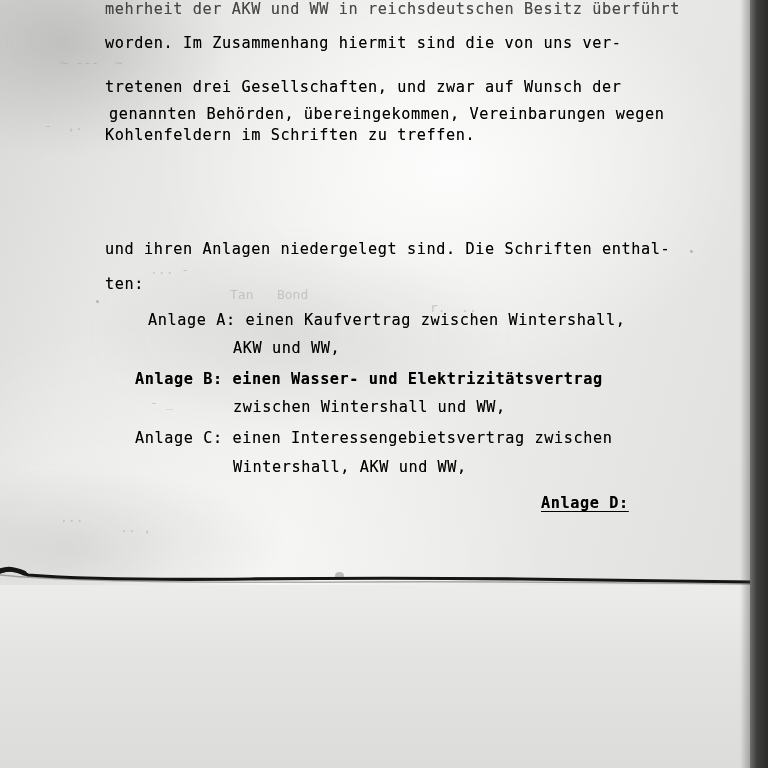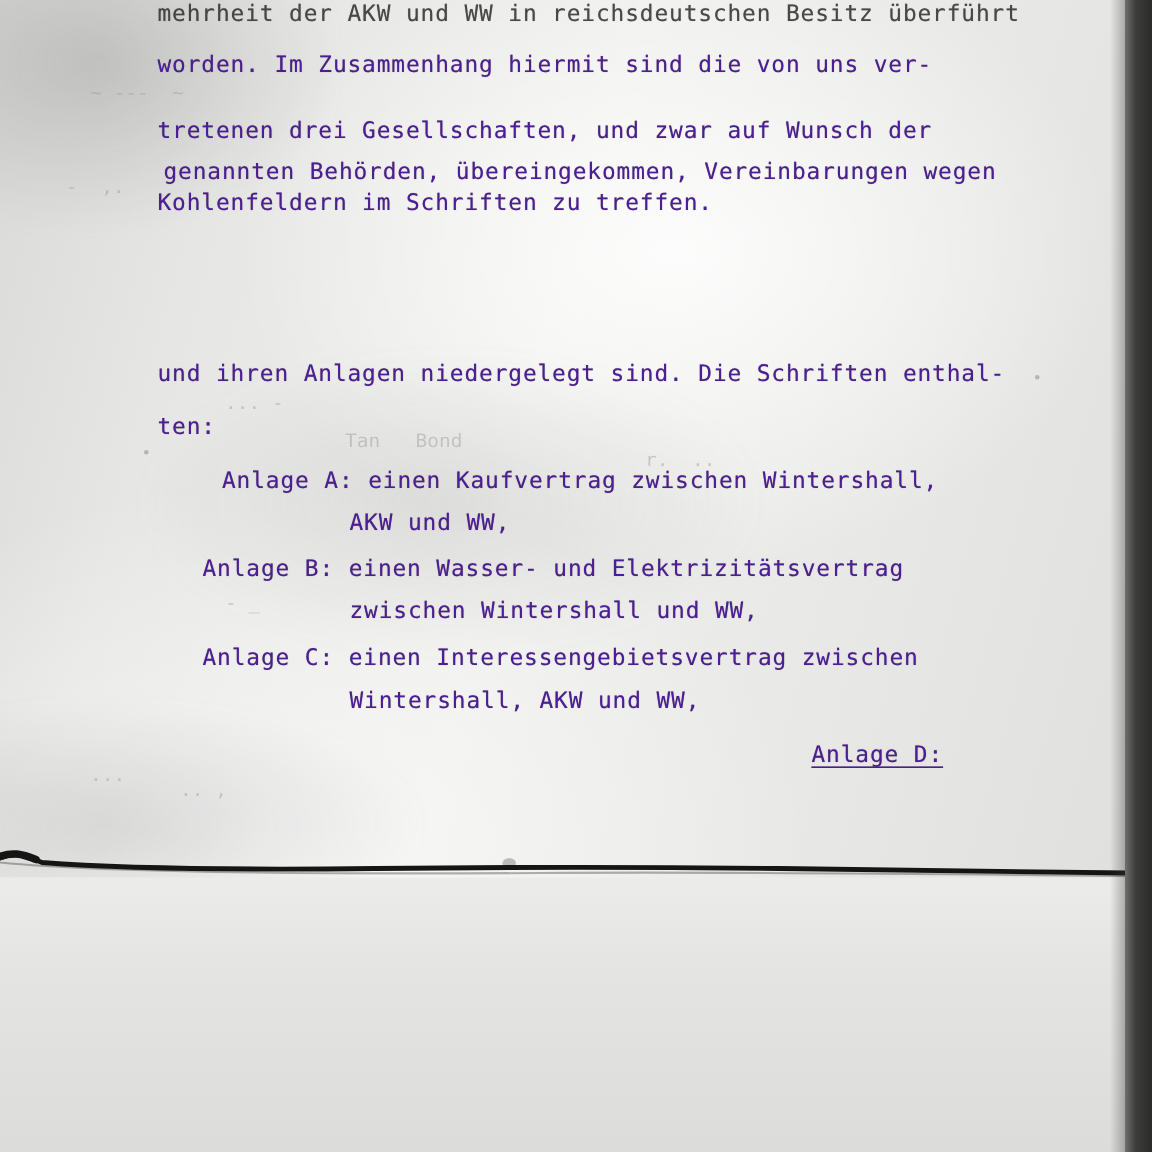--- a/index.html
+++ b/index.html
@@ -78,35 +78,36 @@
 
   
   .text-layer {
     position: absolute;
     left: 0; top: 0;
     width: 752px; height: 683px;
   }
   .line {
     position: absolute;
     white-space: pre;
-    color: #4c1d95;
+    color: #000000;
     font-family: "DejaVu Sans Mono", monospace;
     font-size: 15.2px;
     letter-spacing: 0.6px;
     line-height: 1;
     text-shadow: 0 0 0.6px rgba(0,0,0,0.45);
   }
   .line.topcut {
     color: #2c2c2c;
     opacity: 0.85;
   }
   .underline-word {
     text-decoration: underline;
     text-underline-offset: 3px;
     text-decoration-thickness: 1.4px;
+    font-weight: bold;
   }
   
   .ghost {
     position: absolute;
     color: #9a9a98;
     opacity: 0.45;
     font-family: "DejaVu Sans Mono", monospace;
     font-size: 13px;
     white-space: pre;
     transform: scaleY(0.95);
@@ -143,21 +144,21 @@
   <div class="text-layer">
     <div class="line topcut" style="left:105px; top:2px;">mehrheit der AKW und WW in reichsdeutschen Besitz überführt</div>
     <div class="line" style="left:105px; top:36px;">worden. Im Zusammenhang hiermit sind die von uns ver-</div>
     <div class="line" style="left:105px; top:80px;">tretenen drei Gesellschaften, und zwar auf Wunsch der</div>
     <div class="line" style="left:109px; top:93px;margin-top:14px;">genannten Behörden, übereingekommen, Vereinbarungen wegen</div>
     <div class="line" style="left:105px; top:128px;">Kohlenfeldern im Schriften zu treffen.</div>
     <div class="line" style="left:105px; top:242px;">und ihren Anlagen niedergelegt sind. Die Schriften enthal-</div>
     <div class="line" style="left:105px; top:277px;">ten:</div>
     <div class="line" style="left:135px; top:313px;margin-left:13px;">Anlage A: einen Kaufvertrag zwischen Wintershall,</div>
     <div class="line" style="left:233px; top:341px;">AKW und WW,</div>
-    <div class="line" style="left:135px; top:372px;">Anlage B: einen Wasser- und Elektrizitätsvertrag</div>
+    <div class="line" style="left:135px; top:372px;font-weight:bold;">Anlage B: einen Wasser- und Elektrizitätsvertrag</div>
     <div class="line" style="left:233px; top:400px;">zwischen Wintershall und WW,</div>
     <div class="line" style="left:135px; top:431px;">Anlage C: einen Interessengebietsvertrag zwischen</div>
     <div class="line" style="left:233px; top:460px;">Wintershall, AKW und WW,</div>
 
     <div class="line underline-word" style="left:541px; top:496px;">Anlage D:</div>
   </div>
 
   <div class="lower-field"></div>
 
   <div class="fold-line">

